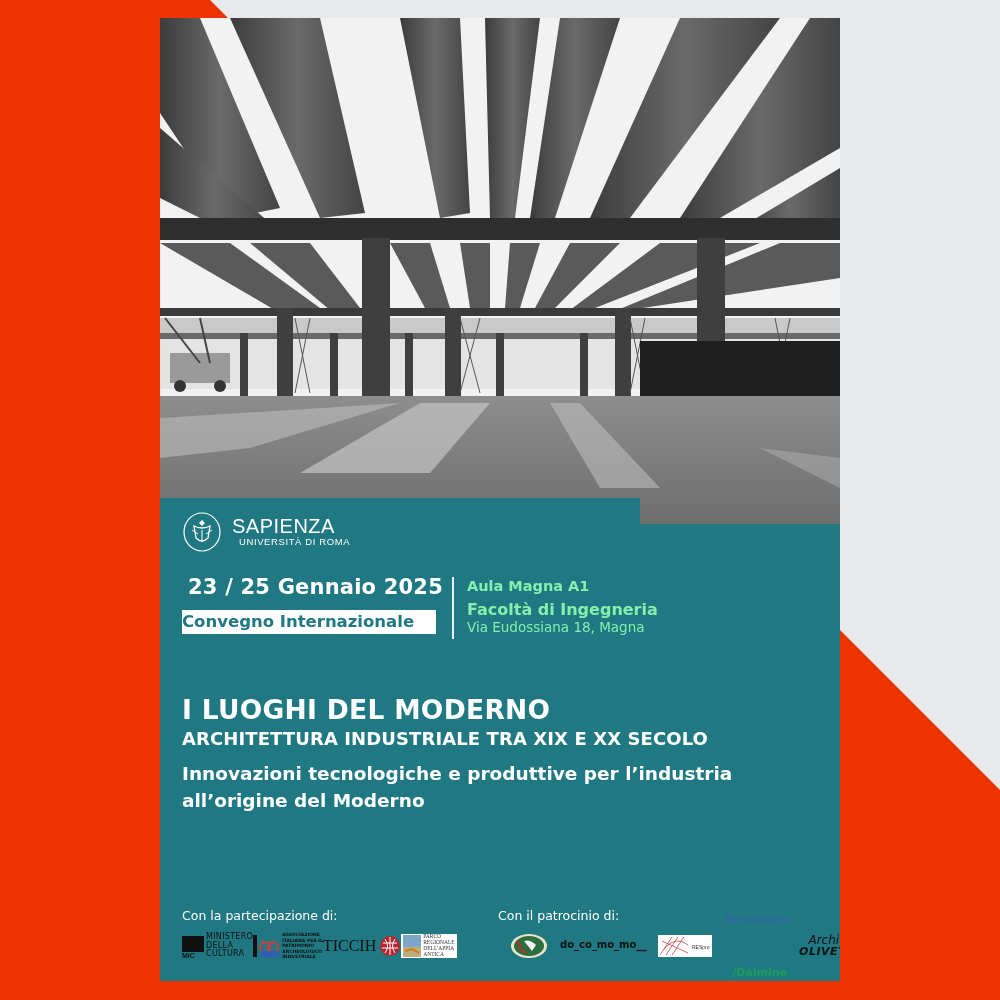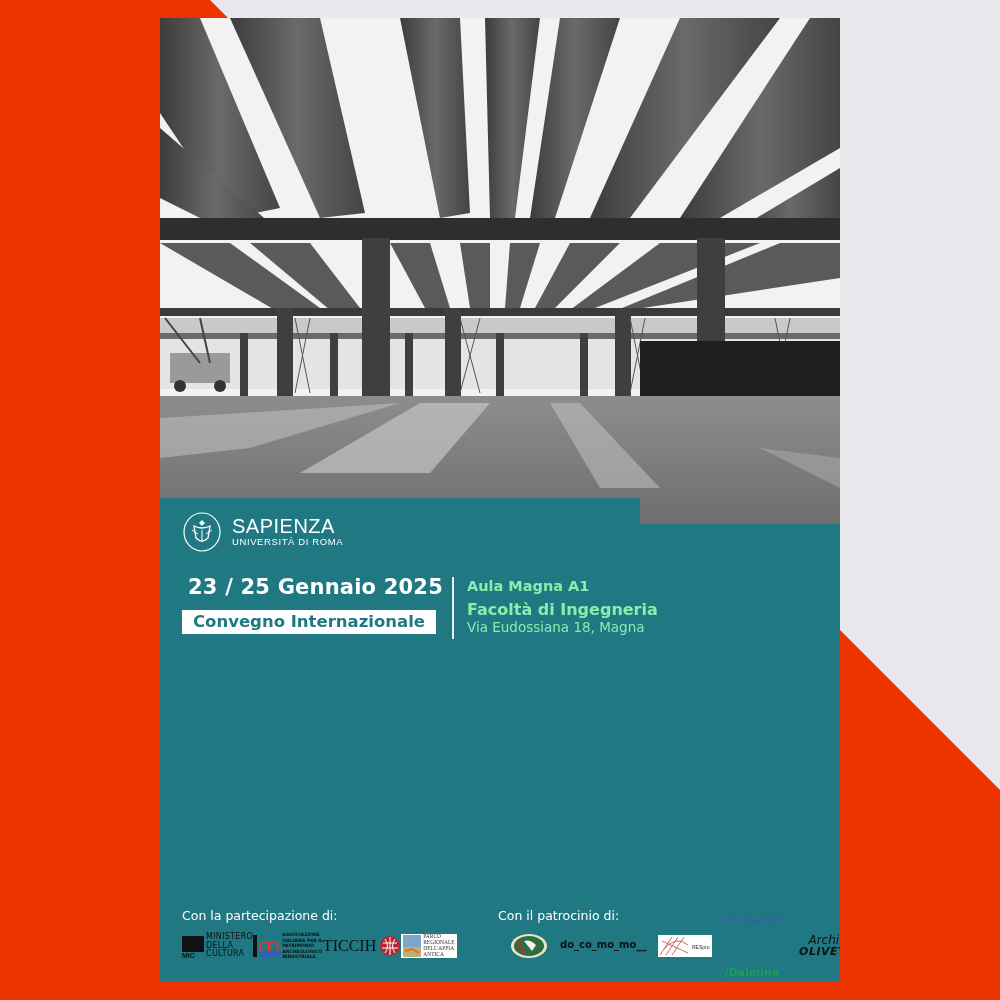--- a/index.html
+++ b/index.html
@@ -19,24 +19,24 @@
   }
   .photo {
     position: absolute; left: 0; top: 0; width: 680px; height: 506px;
     clip-path: polygon(0 0, 680px 0, 680px 506px, 480px 506px, 480px 480px, 0 480px);
   }
   .photo svg { display: block; }
   .logo-block { position: absolute; left: 22px; top: 494px; display: flex; align-items: center; }
   .seal { width: 40px; height: 40px; }
   .sap-text { margin-left: 10px; color: #ffffff; font-family: Liberation Sans, sans-serif; }
   .sap-name { font-size: 20px; letter-spacing: 0.5px; line-height: 20px; }
-  .sap-sub { font-size: 9.5px; letter-spacing: 0.6px; line-height: 12px; font-variant: small-caps; }
+  .sap-sub { font-size: 9.5px; letter-spacing: 0.6px; line-height: 12px; font-variant: small-caps; margin-left: 7px; }
   .date-row { position: absolute; left: 22px; top: 557px; width: 640px; height: 66px; }
   .date { position: absolute; left: 6px; top: 0; color: #fff; font-weight: bold; font-size: 21px; white-space: nowrap; letter-spacing: 0.2px; }
-  .conv-box { position: absolute; left: 0; top: 35px; height: 24px; width: 254px; background: #fff; color: #1f7882; font-weight: bold; font-size: 16.5px; line-height: 24px; text-align: center; white-space: nowrap; }
+  .conv-box { position: absolute; left: 0; top: 35px; height: 24px; width: 254px; background: #fff; color: #1f7882; font-weight: bold; font-size: 16.5px; line-height: 24px; text-align: left; white-space: nowrap; }
   .divider { position: absolute; left: 270px; top: 2px; width: 2px; height: 62px; background: #fff; opacity: 0.9; }
   .venue { position: absolute; left: 285px; top: 2px; color: #86efac; white-space: nowrap; }
   .venue .l1 { font-weight: bold; font-size: 14.5px; line-height: 18px; }
   .venue .l2 { font-weight: bold; font-size: 16px; line-height: 18px; margin-top: 6px; }
   .venue .l3 { font-size: 13.5px; line-height: 17px; }
   .titles { position: absolute; left: 22px; top: 676px; color: #fff; width: 650px; }
   .t1 { font-weight: bold; font-size: 26.5px; line-height: 32px; letter-spacing: 0.3px; white-space: nowrap; }
   .t2 { font-weight: bold; font-size: 18px; line-height: 26px; white-space: nowrap; letter-spacing: 0.1px; }
   .t3 { font-weight: bold; font-size: 18.5px; line-height: 27px; margin-top: 8px; }
   .footer-label { position: absolute; top: 890px; color: #fff; font-size: 12.5px; white-space: nowrap; }
@@ -157,20 +157,25 @@
     <div class="date">23 / 25 Gennaio 2025</div>
     <div class="conv-box">Convegno Internazionale</div>
     <div class="divider"></div>
     <div class="venue">
       <div class="l1">Aula Magna A1</div>
       <div class="l2">Facoltà di Ingegneria</div>
       <div class="l3">Via Eudossiana 18, Magna</div>
     </div>
   </div>
 
+  <div class="titles">
+    <div class="t1">I LUOGHI DEL MODERNO</div>
+    <div class="t2">ARCHITETTURA INDUSTRIALE TRA XIX E XX SECOLO</div>
+    <div class="t3">Innovazioni tecnologiche e produttive per l’industria all’origine del Moderno</div>
+  </div>
 
   <div class="footer-label" style="left:22px">Con la partecipazione di:</div>
   <div class="footer-label" style="left:338px">Con il patrocinio di:</div>
 
   <div class="logos" style="left:22px; gap:0;">
     <div class="logo">
       <svg width="22" height="24" viewBox="0 0 22 24">
         <rect x="0" y="2" width="22" height="16" fill="#111"></rect>
         <text x="0" y="24" font-size="7" font-weight="bold" fill="#111" font-family="Liberation Sans, sans-serif">MiC</text>
       </svg>
@@ -229,21 +234,21 @@
     <div class="logo" style="flex-direction:column; align-items:flex-end;">
       <span class="docomomo">do_co_mo_mo__</span>
       <span style="font-size:4px; color:#333; margin-top:-2px;">italia</span>
     </div>
     <div class="logo respro-box">
       <svg width="54" height="22" viewBox="0 0 54 22">
         <path d="M2 20 L14 2 M8 20 L20 2 M14 20 L26 2 M4 6 L30 18 M6 14 Q18 0 30 10" stroke="#c0444c" stroke-width="0.8" fill="none"></path>
         <text x="34" y="14" font-size="5" fill="#333" font-family="Liberation Sans, sans-serif">RESpro</text>
       </svg>
     </div>
-    <div class="logo fond" style="flex-direction:column; align-items:flex-start;gap:41px;">
+    <div class="logo fond" style="flex-direction:column; align-items:flex-end;gap:41px;">
       <span class="a">Fondazione</span>
       <span class="b">/Dalmine</span>
     </div>
     <div class="logo olivetti" style="flex-direction:column;">
       <span class="a">Archivi</span>
       <span class="b">OLIVETTI</span>
     </div>
   </div>
 
 </div>

